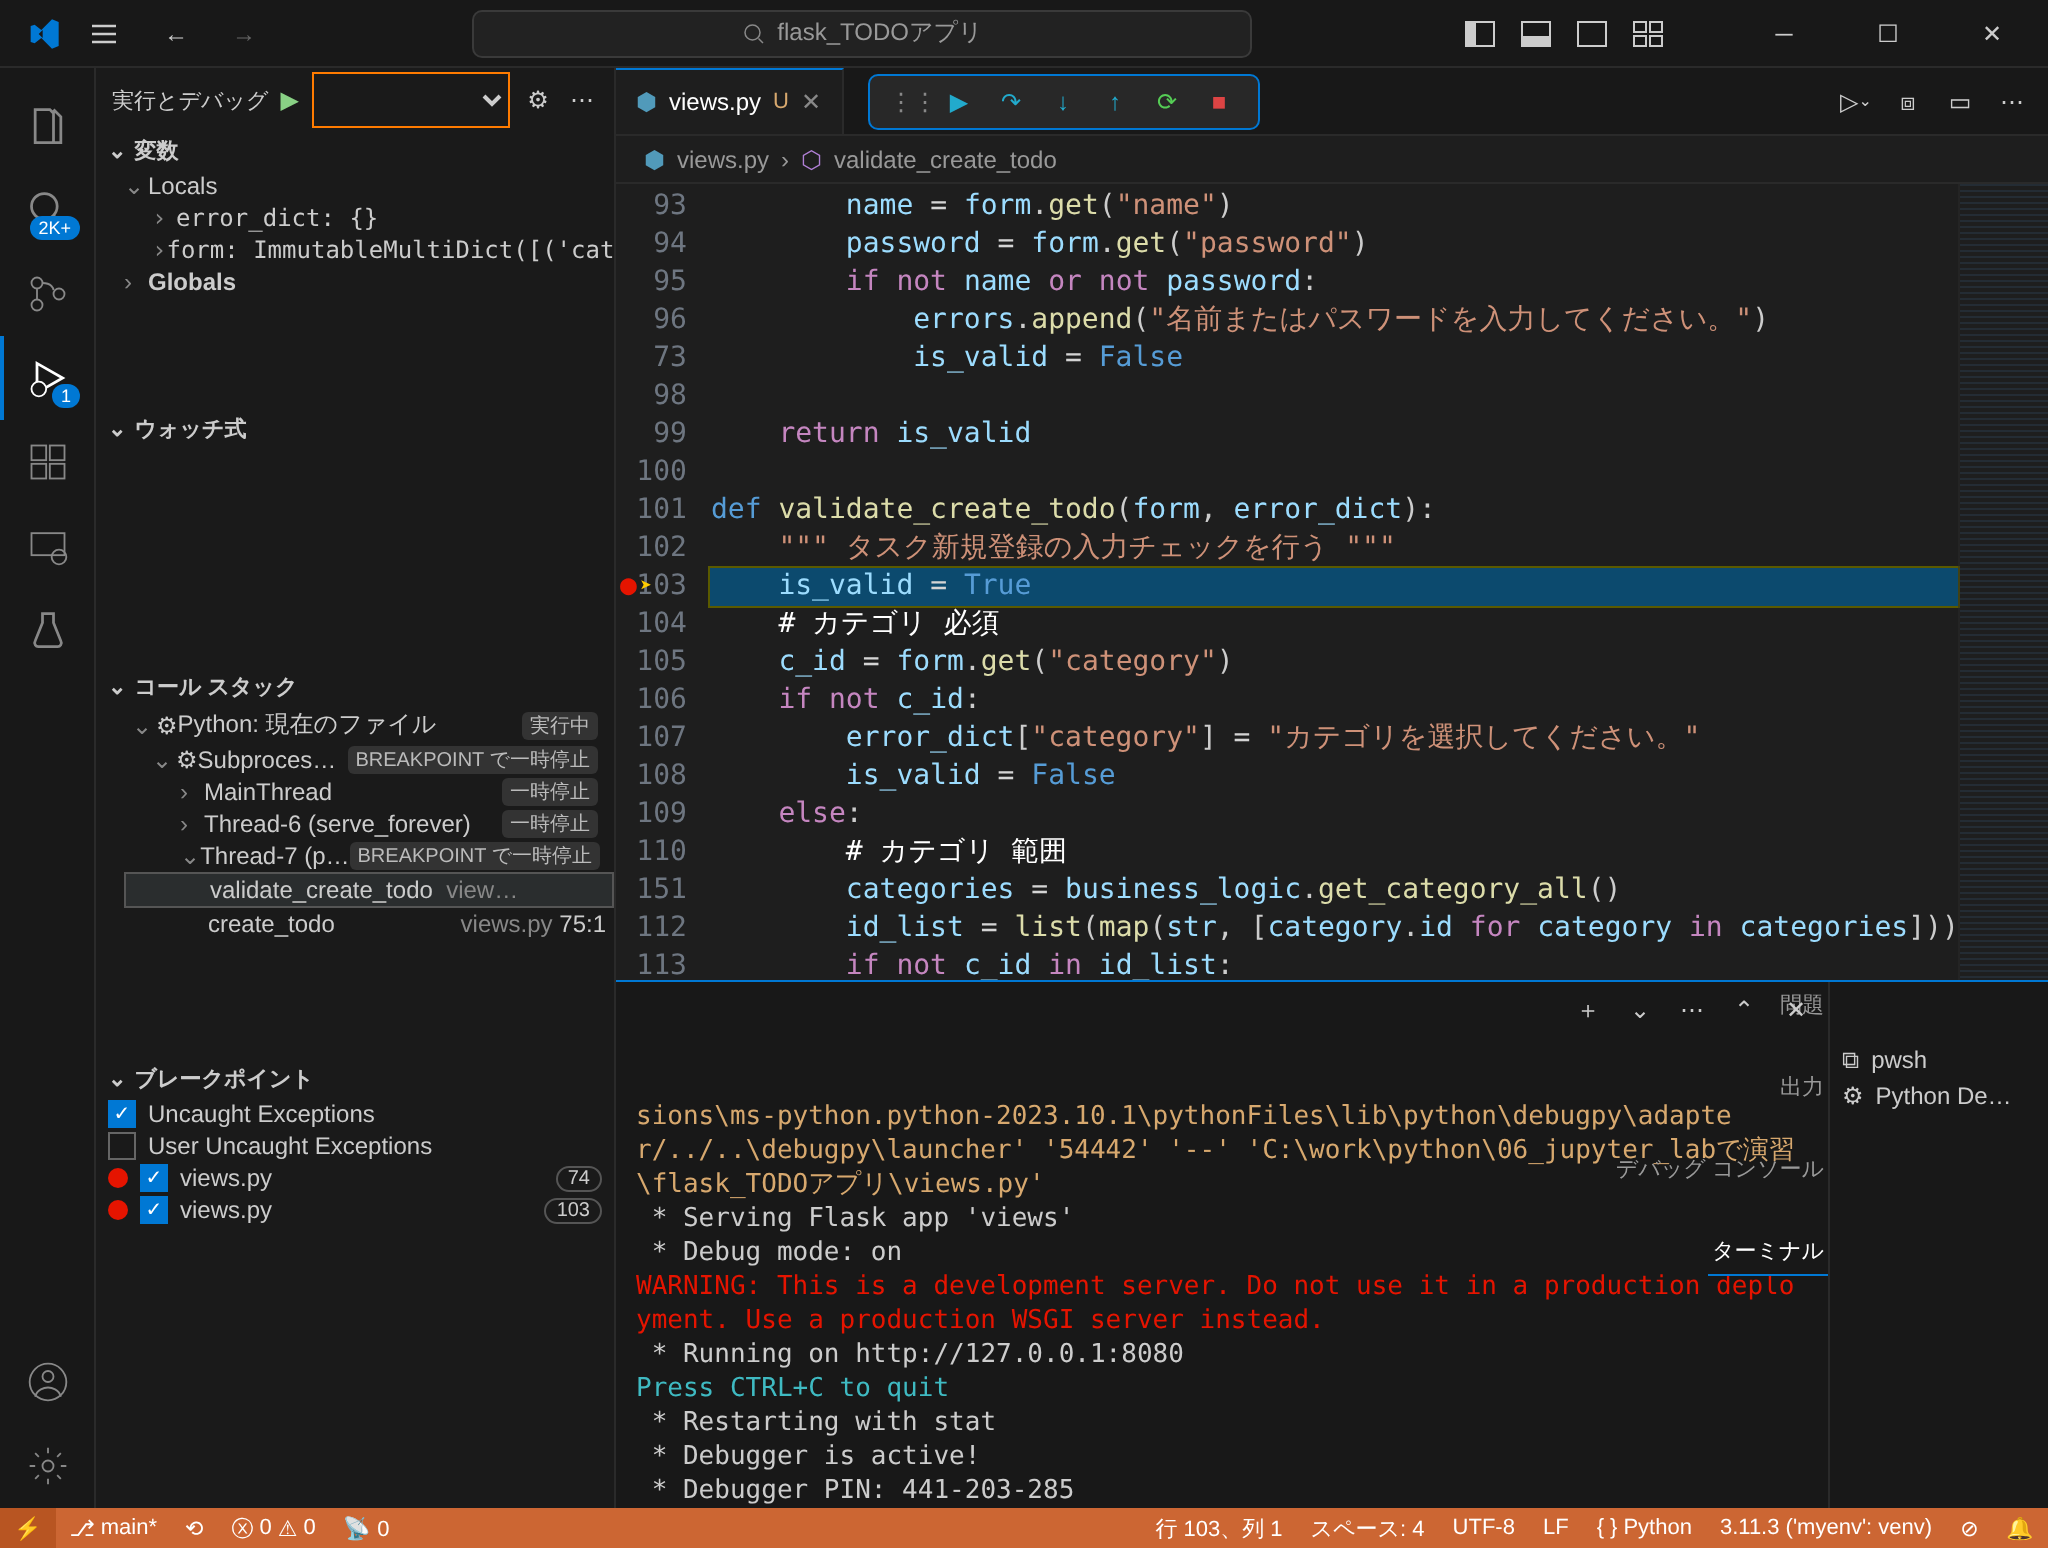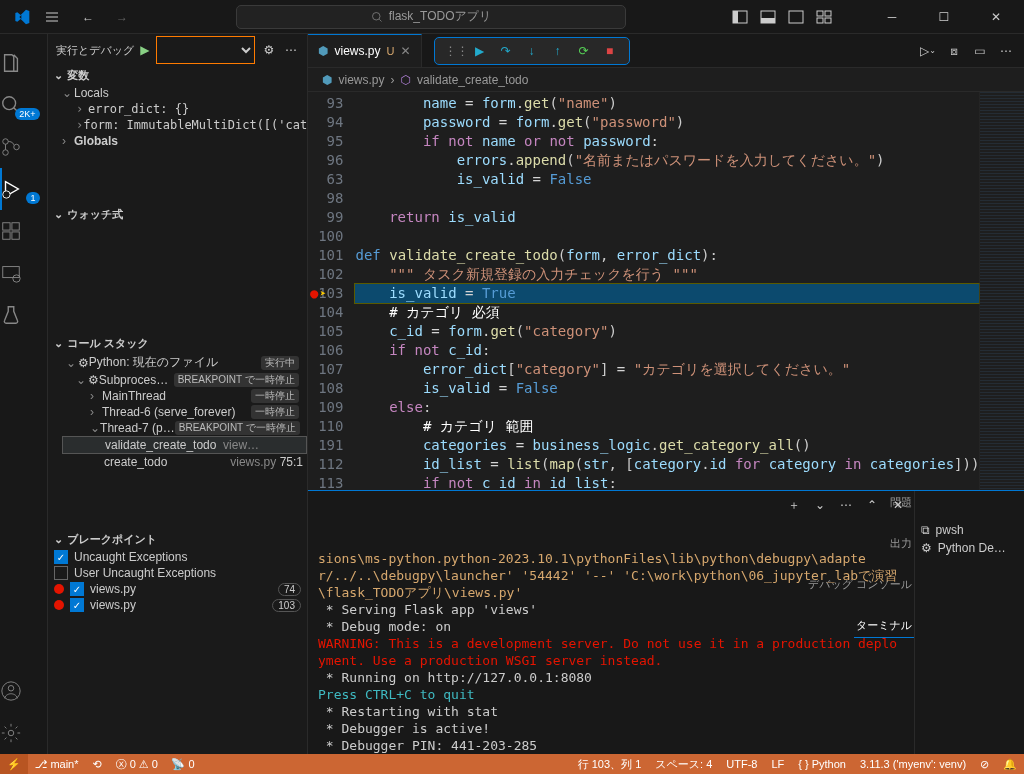--- a/index.html
+++ b/index.html
@@ -9,21 +9,21 @@
 .titlebar .vscode-icon { width: 16px; height: 16px; }
 .titlebar .nav { display: flex; gap: 18px; margin-left: 20px; }
 .titlebar .search { flex: 1; display: flex; justify-content: center; }
 .titlebar .search-box { width: 390px; height: 24px; background: #222; border: 1px solid #3a3a3a; border-radius: 5px; display: flex; align-items: center; justify-content: center; gap: 6px; color: #999; }
 .titlebar .right { display: flex; align-items: center; gap: 12px; padding-right: 8px; }
 .icon-btn { width: 16px; height: 16px; cursor: pointer; display: inline-flex; align-items: center; justify-content: center; color: #ccc; }
 .win-btn { width: 40px; height: 34px; display: flex; align-items: center; justify-content: center; cursor: pointer; }
 
 .main { display: flex; height: 720px; }
 .activitybar { width: 48px; background: #181818; border-right: 1px solid #2a2a2a; display: flex; flex-direction: column; align-items: center; padding-top: 8px; }
-.activitybar .ab-icon { width: 48px; height: 42px; display: flex; align-items: center; justify-content: flex-start; position: relative; cursor: pointer; color: #888; }
+.activitybar .ab-icon { width: 48px; height: 42px; display: flex; align-items: center; justify-content: center; position: relative; cursor: pointer; color: #888; }
 .activitybar .ab-icon.active { color: #fff; }
 .activitybar .ab-icon.active::before { content: ''; position: absolute; left: 0; top: 0; bottom: 0; width: 2px; background: #0078d4; }
 .activitybar .badge { position: absolute; bottom: 6px; right: 8px; background: #0078d4; color: #fff; font-size: 9px; border-radius: 8px; padding: 0 4px; line-height: 12px; }
 .activitybar .spacer { flex: 1; }
 
 .sidebar { width: 260px; background: #1a1a1a; border-right: 1px solid #2a2a2a; display: flex; flex-direction: column; font-size: 12px; overflow: hidden; }
 .sidebar-header { display: flex; align-items: center; padding: 4px 8px; height: 32px; gap: 6px; }
 .sidebar-header .title { font-size: 11px; color: #ccc; }
 .config-select { border: 1px solid #ff7b00; background: transparent; color: #ccc; font-size: 11px; padding: 13px 4px; flex: 1; height: 20px; }
 .play-btn { color: #89d185; }
@@ -350,35 +350,35 @@
       <span style="color:#b180d7">⬡</span>
         <span>validate_create_todo</span>
     </div>
 
     <div class="code-wrap">
       <div class="gutter" id="gutter">
           <div class="ln"><span>93</span></div>
           <div class="ln"><span>94</span></div>
           <div class="ln"><span>95</span></div>
           <div class="ln"><span>96</span></div>
-          <div class="ln"><span>63</span></div>
+          <div class="ln"><span>73</span></div>
           <div class="ln"><span>98</span></div>
           <div class="ln"><span>99</span></div>
           <div class="ln"><span>100</span></div>
           <div class="ln"><span>101</span></div>
           <div class="ln"><span>102</span></div>
           <div class="ln" style="position: relative;"><span style="color:#e51400;position:absolute;left:2px">●</span><span style="color:#ffcc00;position:absolute;left:12px;font-size:10px">➤</span><span>103</span></div>
           <div class="ln"><span>104</span></div>
           <div class="ln"><span>105</span></div>
           <div class="ln"><span>106</span></div>
           <div class="ln"><span>107</span></div>
           <div class="ln"><span>108</span></div>
           <div class="ln"><span>109</span></div>
           <div class="ln"><span>110</span></div>
-          <div class="ln"><span>191</span></div>
+          <div class="ln"><span>151</span></div>
           <div class="ln"><span>112</span></div>
           <div class="ln"><span>113</span></div>
         </div>
       <div class="code" id="code"><div class="l">        <span class="nm">name</span> <span class="op">=</span> <span class="nm">form</span>.<span class="fn">get</span>(<span class="str">"name"</span>)</div><div class="l">        <span class="nm">password</span> <span class="op">=</span> <span class="nm">form</span>.<span class="fn">get</span>(<span class="str">"password"</span>)</div><div class="l">        <span class="kw">if</span> <span class="kw">not</span> <span class="nm">name</span> <span class="kw">or</span> <span class="kw">not</span> <span class="nm">password</span>:</div><div class="l">            <span class="nm">errors</span>.<span class="fn">append</span>(<span class="str">"名前またはパスワードを入力してください。"</span>)</div><div class="l">            <span class="nm">is_valid</span> <span class="op">=</span> <span class="bool">False</span></div><div class="l"></div><div class="l">    <span class="kw">return</span> <span class="nm">is_valid</span></div><div class="l"></div><div class="l"><span class="def">def</span> <span class="fn">validate_create_todo</span>(<span class="nm">form</span>, <span class="nm">error_dict</span>):</div><div class="l">    <span class="str">""" タスク新規登録の入力チェックを行う """</span></div><div class="l hl">    <span class="nm">is_valid</span> <span class="op">=</span> <span class="bool">True</span></div><div class="l">    <span class="cm"># カテゴリ 必須</span></div><div class="l">    <span class="nm">c_id</span> <span class="op">=</span> <span class="nm">form</span>.<span class="fn">get</span>(<span class="str">"category"</span>)</div><div class="l">    <span class="kw">if</span> <span class="kw">not</span> <span class="nm">c_id</span>:</div><div class="l">        <span class="nm">error_dict</span>[<span class="str">"category"</span>] <span class="op">=</span> <span class="str">"カテゴリを選択してください。"</span></div><div class="l">        <span class="nm">is_valid</span> <span class="op">=</span> <span class="bool">False</span></div><div class="l">    <span class="kw">else</span>:</div><div class="l">        <span class="cm"># カテゴリ 範囲</span></div><div class="l">        <span class="nm">categories</span> <span class="op">=</span> <span class="nm">business_logic</span>.<span class="fn">get_category_all</span>()</div><div class="l">        <span class="nm">id_list</span> <span class="op">=</span> <span class="fn">list</span>(<span class="fn">map</span>(<span class="nm">str</span>, [<span class="nm">category</span>.<span class="nm">id</span> <span class="kw">for</span> <span class="nm">category</span> <span class="kw">in</span> <span class="nm">categories</span>]))</div><div class="l">        <span class="kw">if</span> <span class="kw">not</span> <span class="nm">c_id</span> <span class="kw">in</span> <span class="nm">id_list</span>:</div></div>
       <div class="minimap"></div>
     </div>
 
     <div class="panel">
       <div class="panel-main">
         <div class="panel-tabs">

